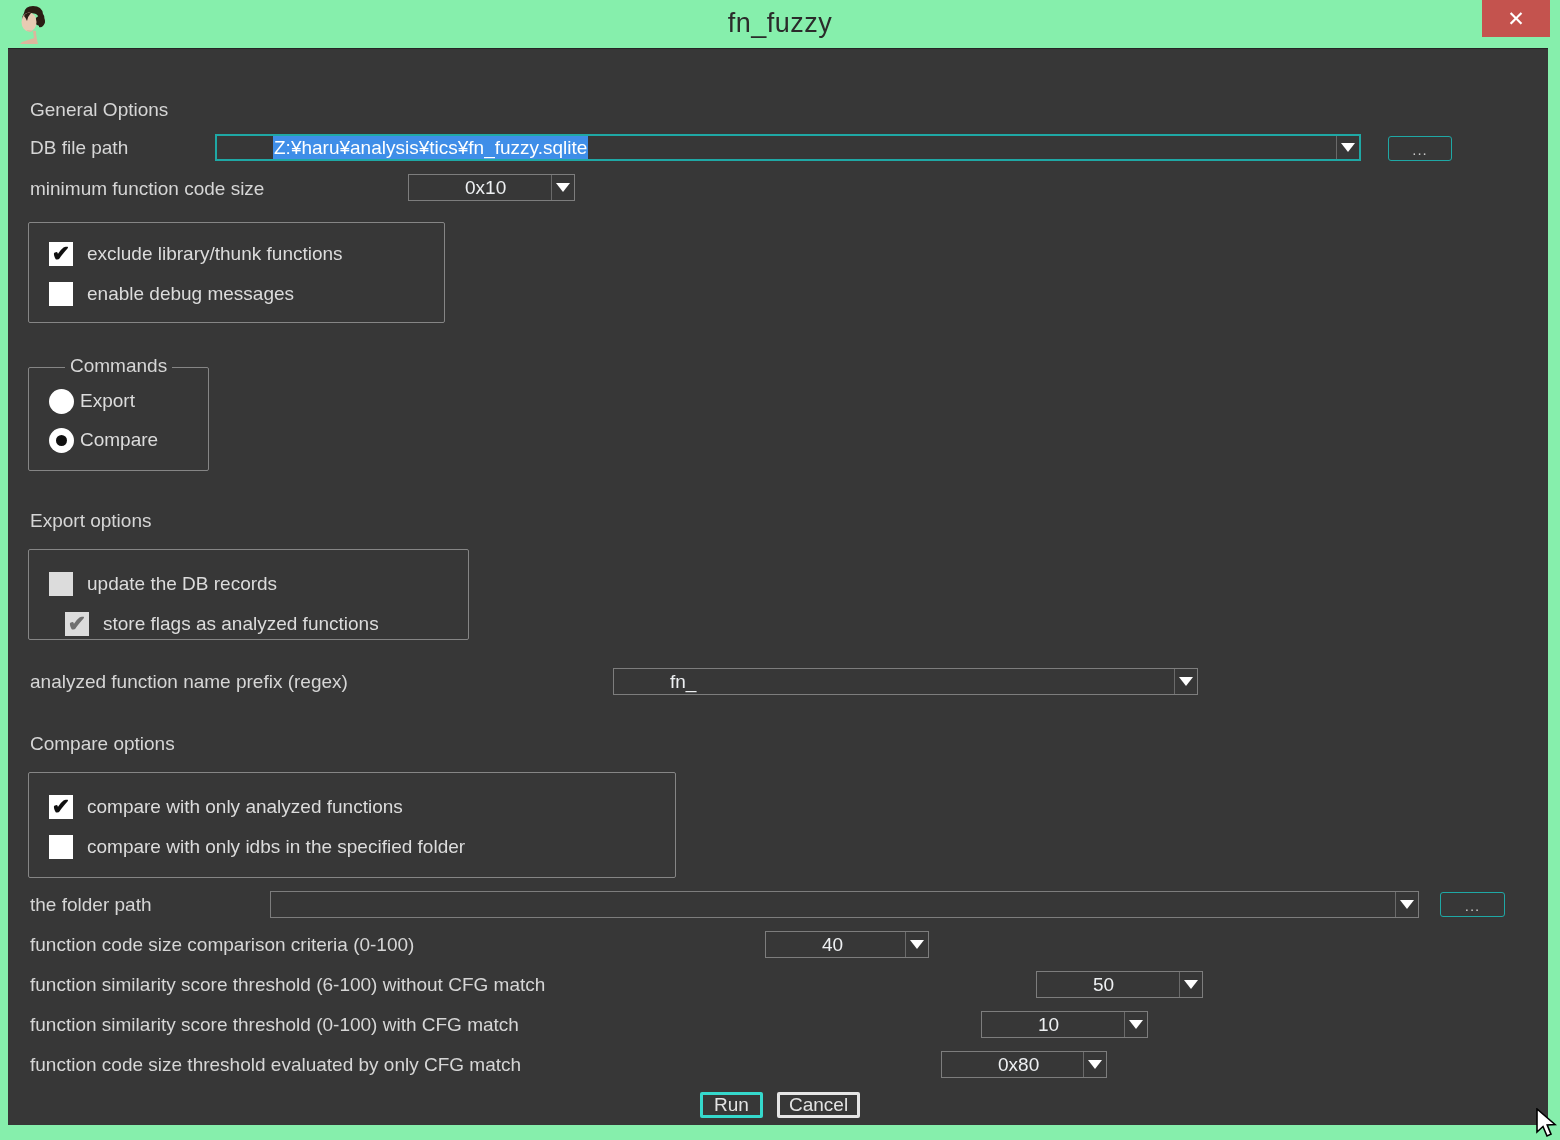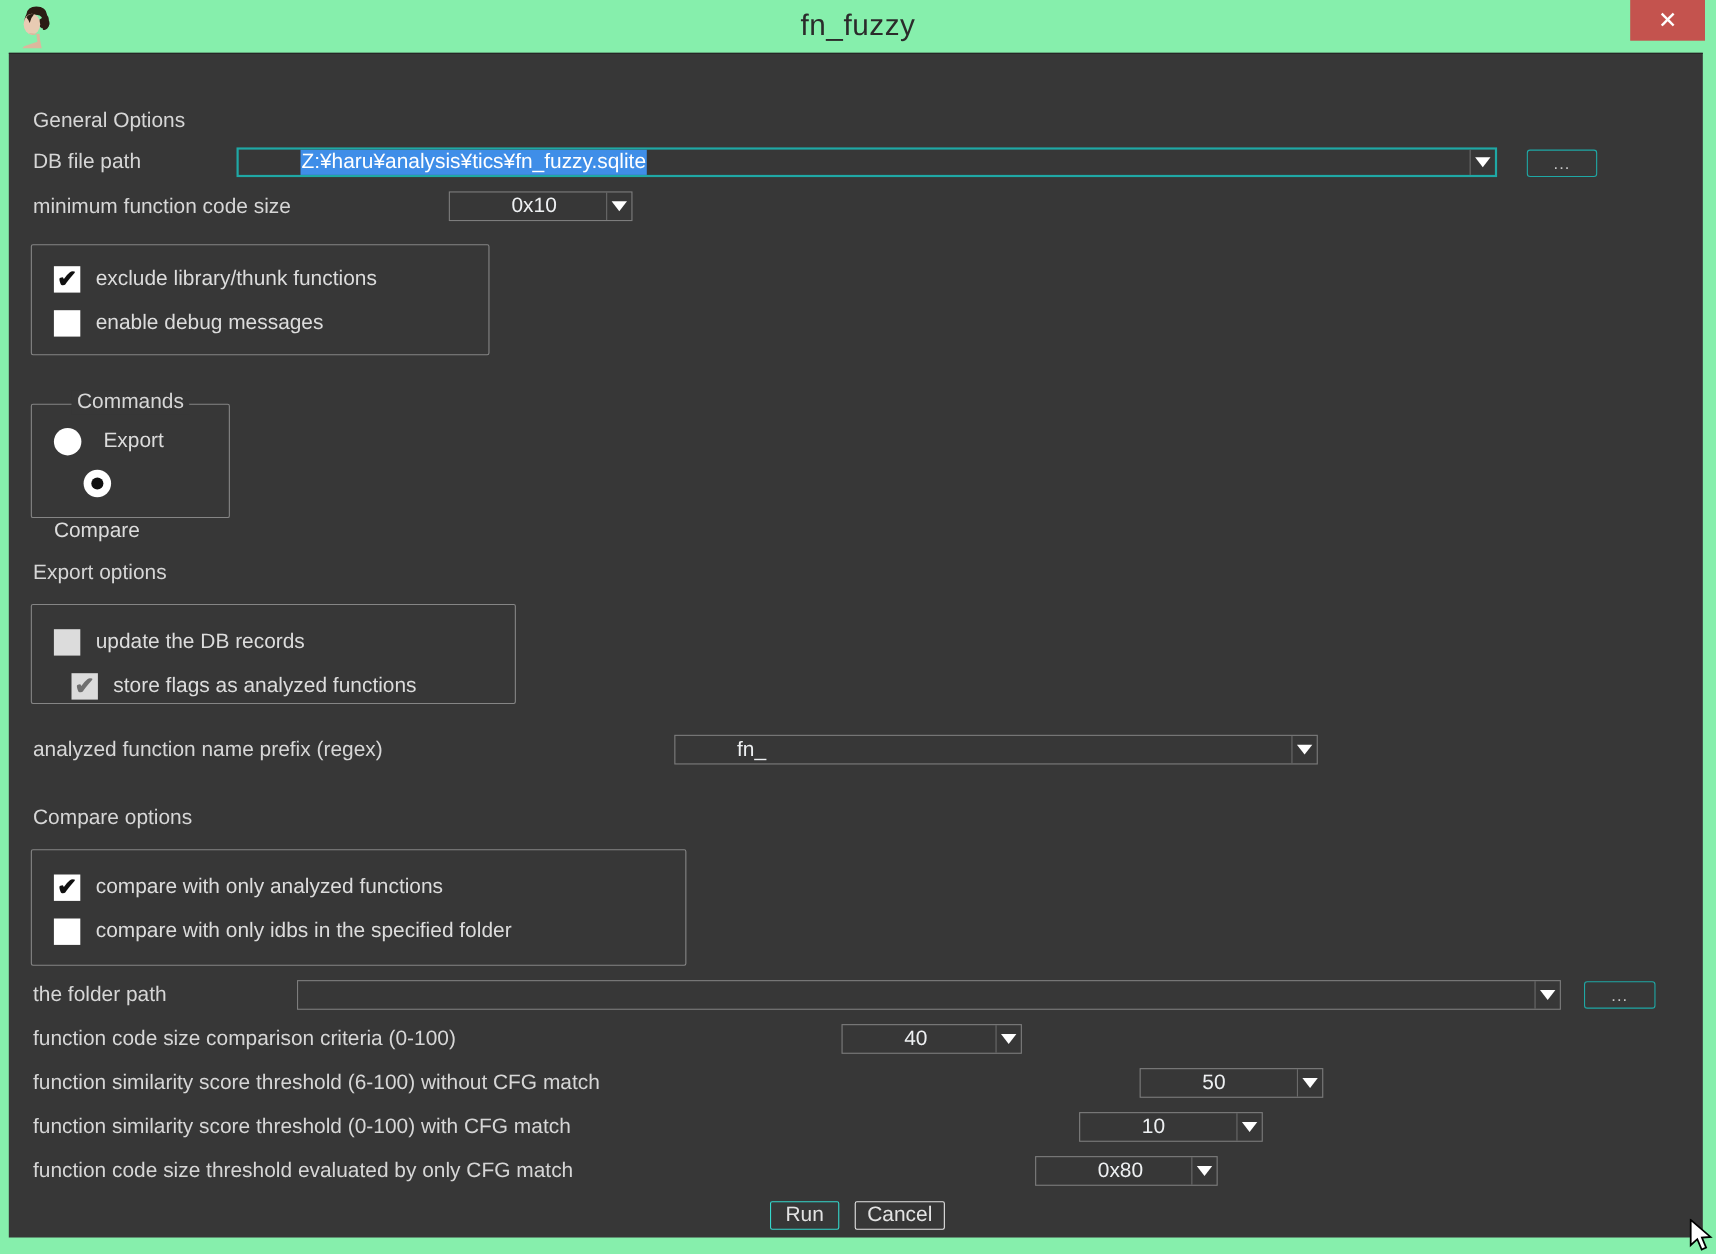--- a/index.html
+++ b/index.html
@@ -64,32 +64,32 @@
   .checkbox {
     width:24px; height:24px; background:#ffffff; flex:0 0 auto;
     display:flex; align-items:center; justify-content:center;
     font-size:22px; font-weight:bold; color:#101010; line-height:1;
   }
   .checkbox::after { content:""; }
   .checkbox.on::after { content:"✔"; }
   .checkbox.disabled { background:#dcdcdc; color:#6f6f6f; }
   .cbrow .cblabel { color:#dcdcdc; font-size:19px; white-space:nowrap; }
   
-  .radiorow { position:absolute; display:flex; align-items:center; gap:20px; height:26px; }
+  .radiorow { position:absolute; display:flex; align-items:center; gap:6px; height:26px; }
   .radio {
     width:25px; height:25px; border-radius:50%; background:#ffffff; flex:0 0 auto;
     display:flex; align-items:center; justify-content:center;
   }
   .radio .dot { width:11px; height:11px; border-radius:50%; background:transparent; }
   .radio.on .dot { background:#101010; }
   .radiorow .cblabel { color:#dcdcdc; font-size:19px; white-space:nowrap; }
   
   .btn {
     position:absolute; background:#373737; color:#e3e3e3; font-size:19px;
-    border:1px solid #e5e5e5; border-radius:2px; height:26px;
+    border:3px solid #e5e5e5; border-radius:2px; height:26px;
     display:flex; align-items:center; justify-content:center; padding:0 9px;
   }
   .btn.primary { border-color:#35d8cc; }
   .cursor { position:absolute; left:1534px; top:1108px; width:26px; height:32px; }
 </style>
 </head>
 <body>
 
 <div class="window">
 
@@ -138,21 +138,21 @@
     </div>
 
     <div class="groupbox" style="left:20px; top:318px; width:181px; height:104px;text-align:center;">
       <div class="legend">Commands</div>
       <div class="radiorow" style="left:20px; top:20px;">
         <div class="radio">
             <div class="dot"></div>
           </div>
         <div class="cblabel">Export</div>
       </div>
-      <div class="radiorow" style="left:20px; top:59px;flex-direction:column;">
+      <div class="radiorow" style="left:20px; top:59px;">
         <div class="radio on">
             <div class="dot"></div>
           </div>
         <div class="cblabel">Compare</div>
       </div>
     </div>
 
     <div class="section-title" style="left:22px; top:461px;">Export options</div>
     <div class="groupbox" style="left:20px; top:500px; width:441px; height:91px;">
       <div class="cbrow" style="left:20px; top:21px;">
@@ -167,21 +167,21 @@
 
     <div class="lbl" style="left:22px; top:622px;">analyzed function name prefix (regex)</div>
     <div class="combo" style="left:605px; top:619px; width:585px;">
       <div class="value">fn_</div>
       <div class="arrowbox">
           <div class="tri"></div>
         </div>
     </div>
 
     <div class="section-title" style="left:22px; top:684px;">Compare options</div>
-    <div class="groupbox" style="left:20px; top:723px; width:596px; height:106px;">
+    <div class="groupbox" style="left:20px; top:723px; width:648px; height:106px;">
       <div class="cbrow" style="left:20px; top:21px;">
         <div class="checkbox on"></div>
         <div class="cblabel">compare with only analyzed functions</div>
       </div>
       <div class="cbrow" style="left:20px; top:61px;">
         <div class="checkbox"></div>
         <div class="cblabel">compare with only idbs in the specified folder</div>
       </div>
     </div>
 

